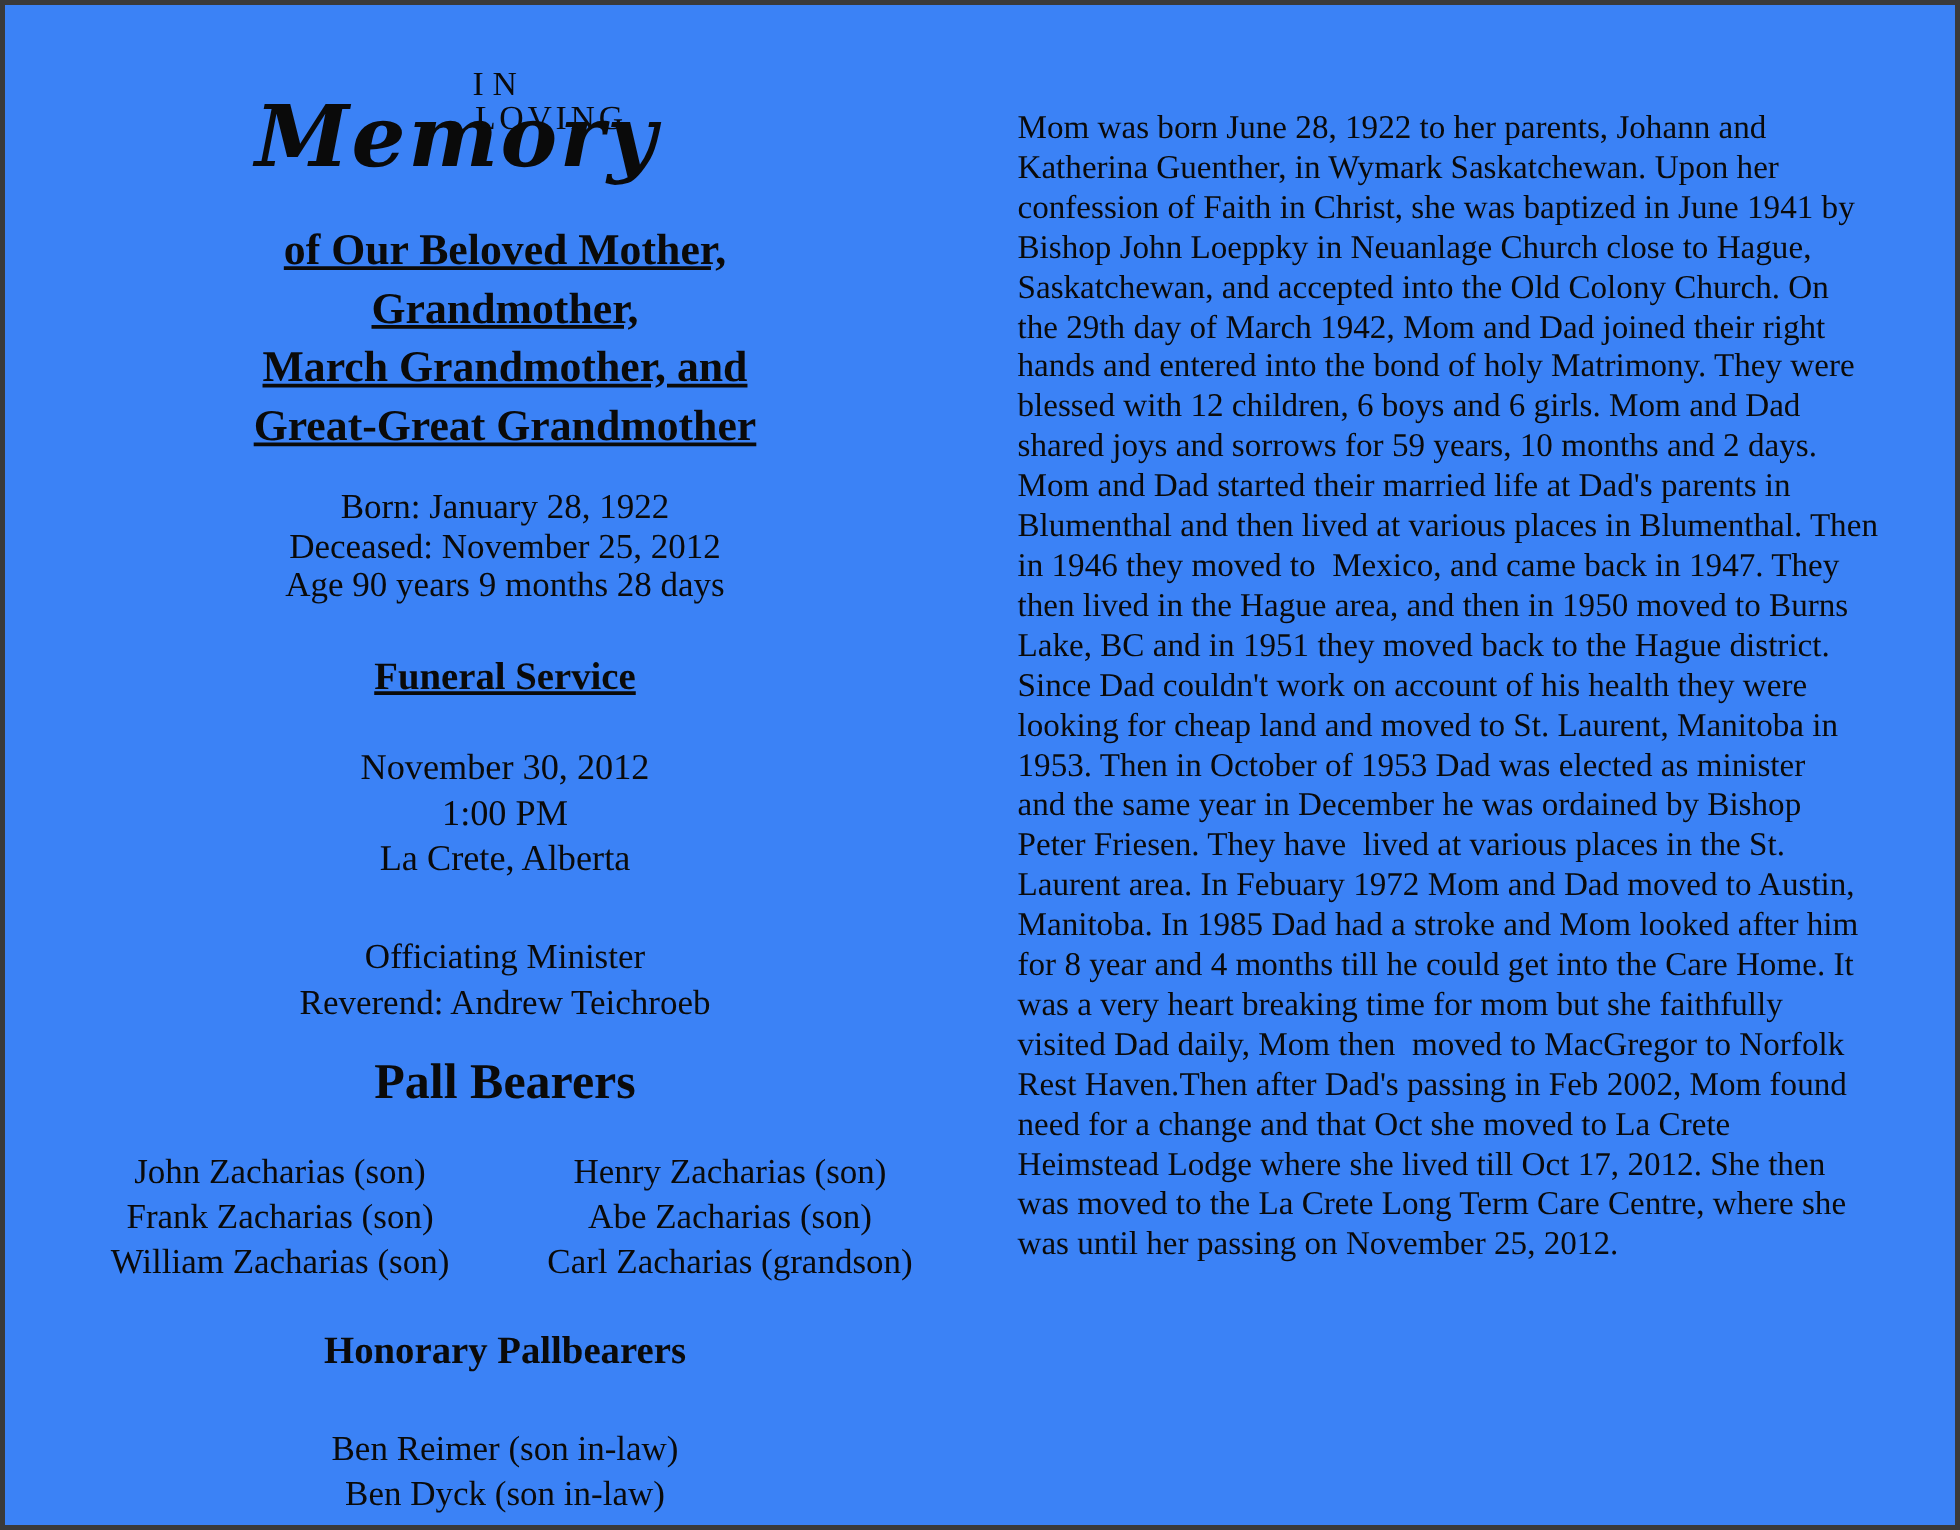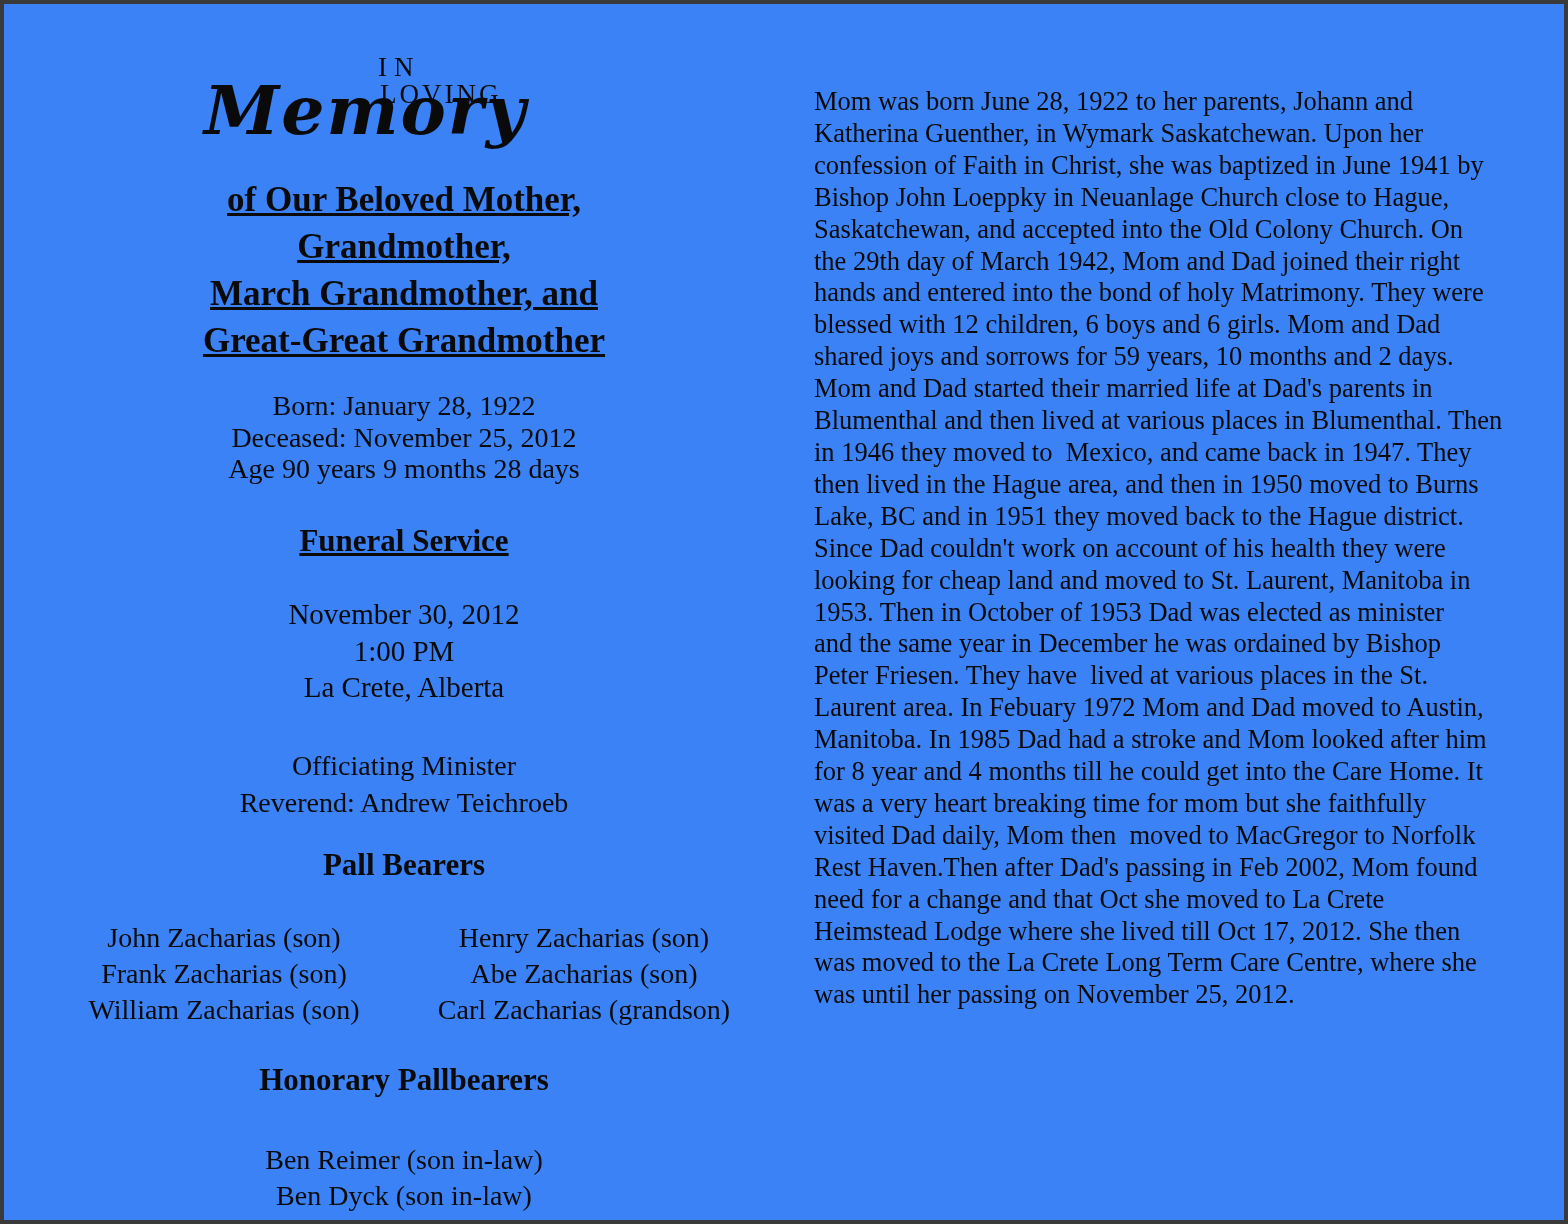--- a/index.html
+++ b/index.html
@@ -61,21 +61,21 @@
   .vitals { top: 386px; font-size: 28px; line-height: 31.5px; }
   .fs-heading {
     top: 520px;
     font-size: 31px;
     font-weight: bold;
     text-decoration: underline;
     line-height: 34px;
   }
   .service { top: 592px; font-size: 29px; line-height: 36.5px; }
   .minister { top: 744px; font-size: 28px; line-height: 36.5px; }
-  .pb-heading { top: 844px; font-size: 31px; font-weight: bold; line-height: 34px; }
+  .pb-heading { top: 844px; font-size: 40px; font-weight: bold; line-height: 34px; }
   .pb-grid { top: 916px; display: flex; }
   .pb-grid .pb-col { flex: 1; font-size: 28px; line-height: 36px; text-align: center; }
   .hp-heading { top: 1059px; font-size: 31px; font-weight: bold; line-height: 34px; }
   .hp-grid { top: 1138px; display: flex; flex-direction: column; }
   .hp-grid .pb-col { flex: 1; font-size: 28px; line-height: 36px; text-align: center; }
 
   
   .col-right {
     position: absolute;
     left: 810px;

